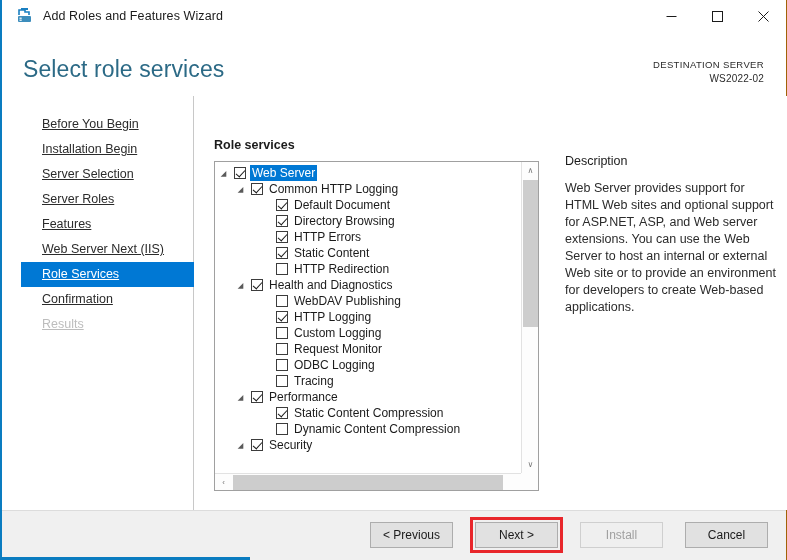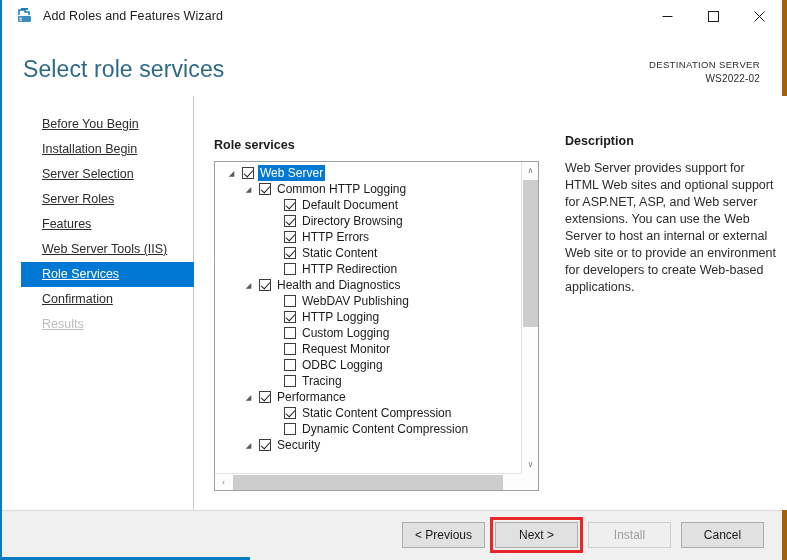--- a/index.html
+++ b/index.html
@@ -9,21 +9,21 @@
     background: #ffffff;
     font-family: "Liberation Sans", sans-serif;
     overflow: hidden;
   }
   #wizard {
     position: absolute;
     left: 0; top: 0;
     width: 787px; height: 560px;
     background: #ffffff;
     border-left: 2px solid #0a7cc0;
-    border-right: 5px solid #a16207;
+    border-right: 1px solid #a16207;
   }
 
   
   .titlebar {
     position: absolute; left: 0; top: 0;
     width: 100%; height: 32px;
     background: #ffffff;
     display: flex; align-items: center;
   }
   .title-icon {
@@ -109,21 +109,21 @@
 
   
   .tree-box {
     position: absolute; left: 19px; top: 65px;
     width: 325px; height: 330px;
     border: 1px solid #a0a0a0;
     background: #ffffff;
     overflow: hidden;
   }
   .tree-inner {
-    position: absolute; left: 8px; top: 0;
+    position: absolute; left: 0; top: 0;
     width: 306px; height: 311px;
     overflow: hidden;
     padding-top: 3px;
   }
   .tree-row {
     height: 16px; line-height: 16px;
     display: flex; align-items: center;
     white-space: nowrap; cursor: default;
     font-size: 12px; color: #1b1b1b;
   }
@@ -210,37 +210,38 @@
     position: absolute; right: 0; bottom: 0;
     width: 17px; height: 17px; background: #fdfdfd;
   }
 
   
   .desc {
     position: absolute; left: 370px; top: 38px;
     width: 212px;
   }
   .desc-title {
-    font-size: 12.5px; color: #1b1b1b; font-weight: bold;
+    font-size: 12.5px; color: #1b1b1b; font-weight: normal;
     margin-bottom: 12px;
+    margin-top: 20px;
   }
   .desc-body {
     font-size: 12.5px; color: #2b2b2b; line-height: 17px;
   }
 
   
   .footer {
     position: absolute; left: 0; bottom: 0;
     width: 100%; height: 50px;
     background: #f0f0f0;
     border-top: 1px solid #dcdcdc;
   }
   .footer-btns {
     position: absolute; right: 18px; top: 11px;
-    display: flex; gap: 10px;
+    display: flex; gap: 22px;
   }
   .btn {
     width: 83px; height: 26px;
     background: #e1e1e1;
     border: 1px solid #adadad;
     font-size: 12px; color: #1b1b1b;
     font-family: "Liberation Sans", sans-serif;
     display: flex; align-items: center; justify-content: center;
     cursor: default;
   }
@@ -299,21 +300,21 @@
       <span class="dest-name">WS2022-02</span>
     </div>
   </div>
 
   <div class="nav" id="nav-list">
       <div class="nav-item">Before You Begin</div>
       <div class="nav-item">Installation Begin</div>
       <div class="nav-item">Server Selection</div>
       <div class="nav-item">Server Roles</div>
       <div class="nav-item">Features</div>
-      <div class="nav-item">Web Server Tools (IIS)</div>
+      <div class="nav-item">Web Server Next (IIS)</div>
       <div class="nav-item active">Role Services</div>
       <div class="nav-item">Confirmation</div>
       <div class="nav-item disabled">Results</div>
     </div>
 
   <div class="content">
     <div class="section-label">Role services</div>
 
     <div class="tree-box">
       <div class="tree-inner" id="tree-list">

